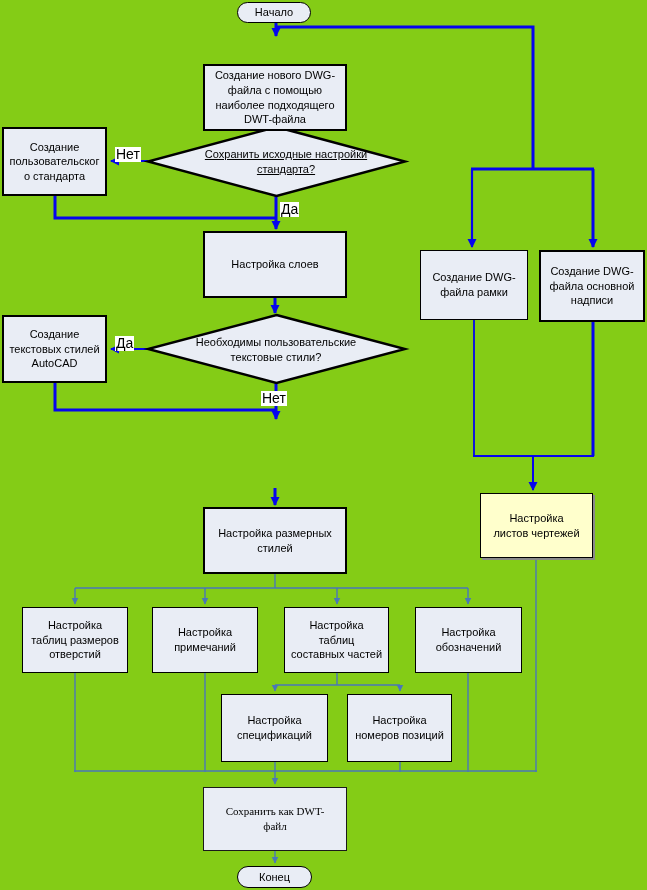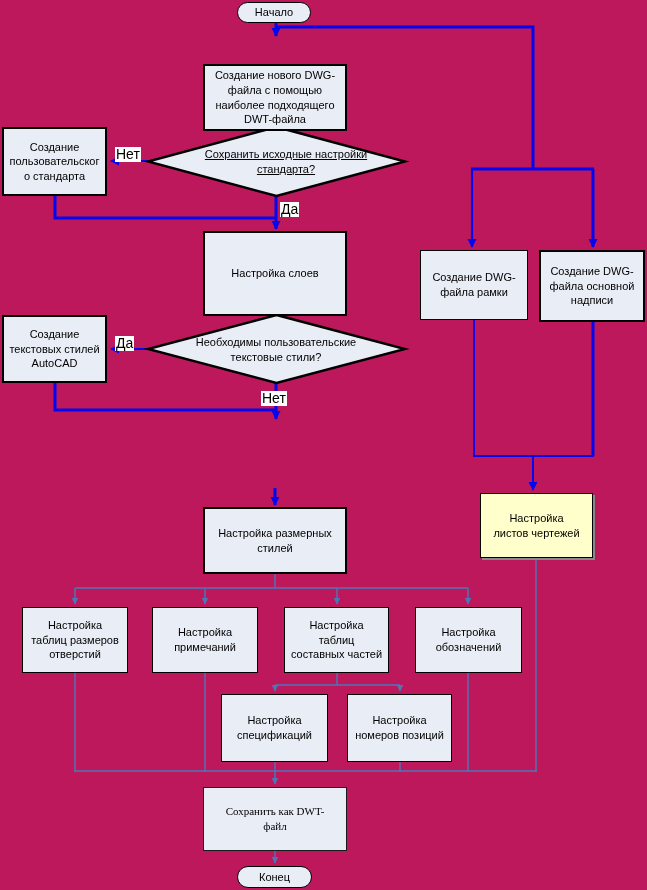--- a/index.html
+++ b/index.html
@@ -1,17 +1,17 @@
 <!DOCTYPE html>
 <html style="--flow: #0505ee; --conn: #4a77b8; --fill: #e9edf5; --border: #000000; --highlight: #ffffcc;"><head>
 <meta charset="utf-8">
 <style>
   html,body{margin:0;padding:0;background:#ffffff;}
   #canvas{
-    position:relative;width:647px;height:890px;background:#be185d;overflow:hidden;
+    position:relative;width:647px;height:890px;background:#84cc16;overflow:hidden;
     font-family:"Liberation Sans","DejaVu Sans",sans-serif;color:#000;
   }
   svg.wires{position:absolute;left:0;top:0;z-index:1;}
   .lf{stroke:var(--flow);fill:none;}
   .lt{stroke:var(--conn);fill:none;}
   .af{fill:var(--flow);}
   .at{fill:var(--conn);}
   .dia{fill:var(--fill);stroke:var(--border);stroke-width:2.4;}
   .node{
     position:absolute;z-index:2;background:var(--fill);border:2px solid var(--border);
@@ -89,21 +89,21 @@
     <polygon class="dia" points="276.5,315 405,349 276.5,383 148,349"></polygon>
   </svg>
 
   <div class="node terminator" style="left:237px;top:2px;width:74px;height:21px;">Начало</div>
   <div class="node terminator" style="left:237px;top:866px;width:75px;height:22px;">Конец</div>
 
   <div class="node thick" style="left:203px;top:38px;width:144px;height:67px;margin-top:26px;">Создание нового DWG-
 файла с помощью
 наиболее подходящего
 DWT-файла</div>
-  <div class="node thick" style="left:203px;top:231px;width:144px;height:85px;">Настройка слоев</div>
+  <div class="node thick" style="left:203px;top:231px;width:144px;height:67px;">Настройка слоев</div>
   <div class="node thick" style="left:203px;top:507px;width:144px;height:67px;">Настройка размерных
 стилей</div>
   <div class="node medium" style="left:203px;top:787px;width:144px;height:64px;font-family:Liberation Serif, serif;">Сохранить как DWT-
 файл</div>
 
   <div class="dia-label" style="left:176px;top:132px;width:220px;height:60px;text-decoration:underline;">Сохранить исходные настройки
 стандарта?</div>
   <div class="dia-label" style="left:166px;top:320px;width:220px;height:60px;">Необходимы пользовательские
 текстовые стили?</div>
 

